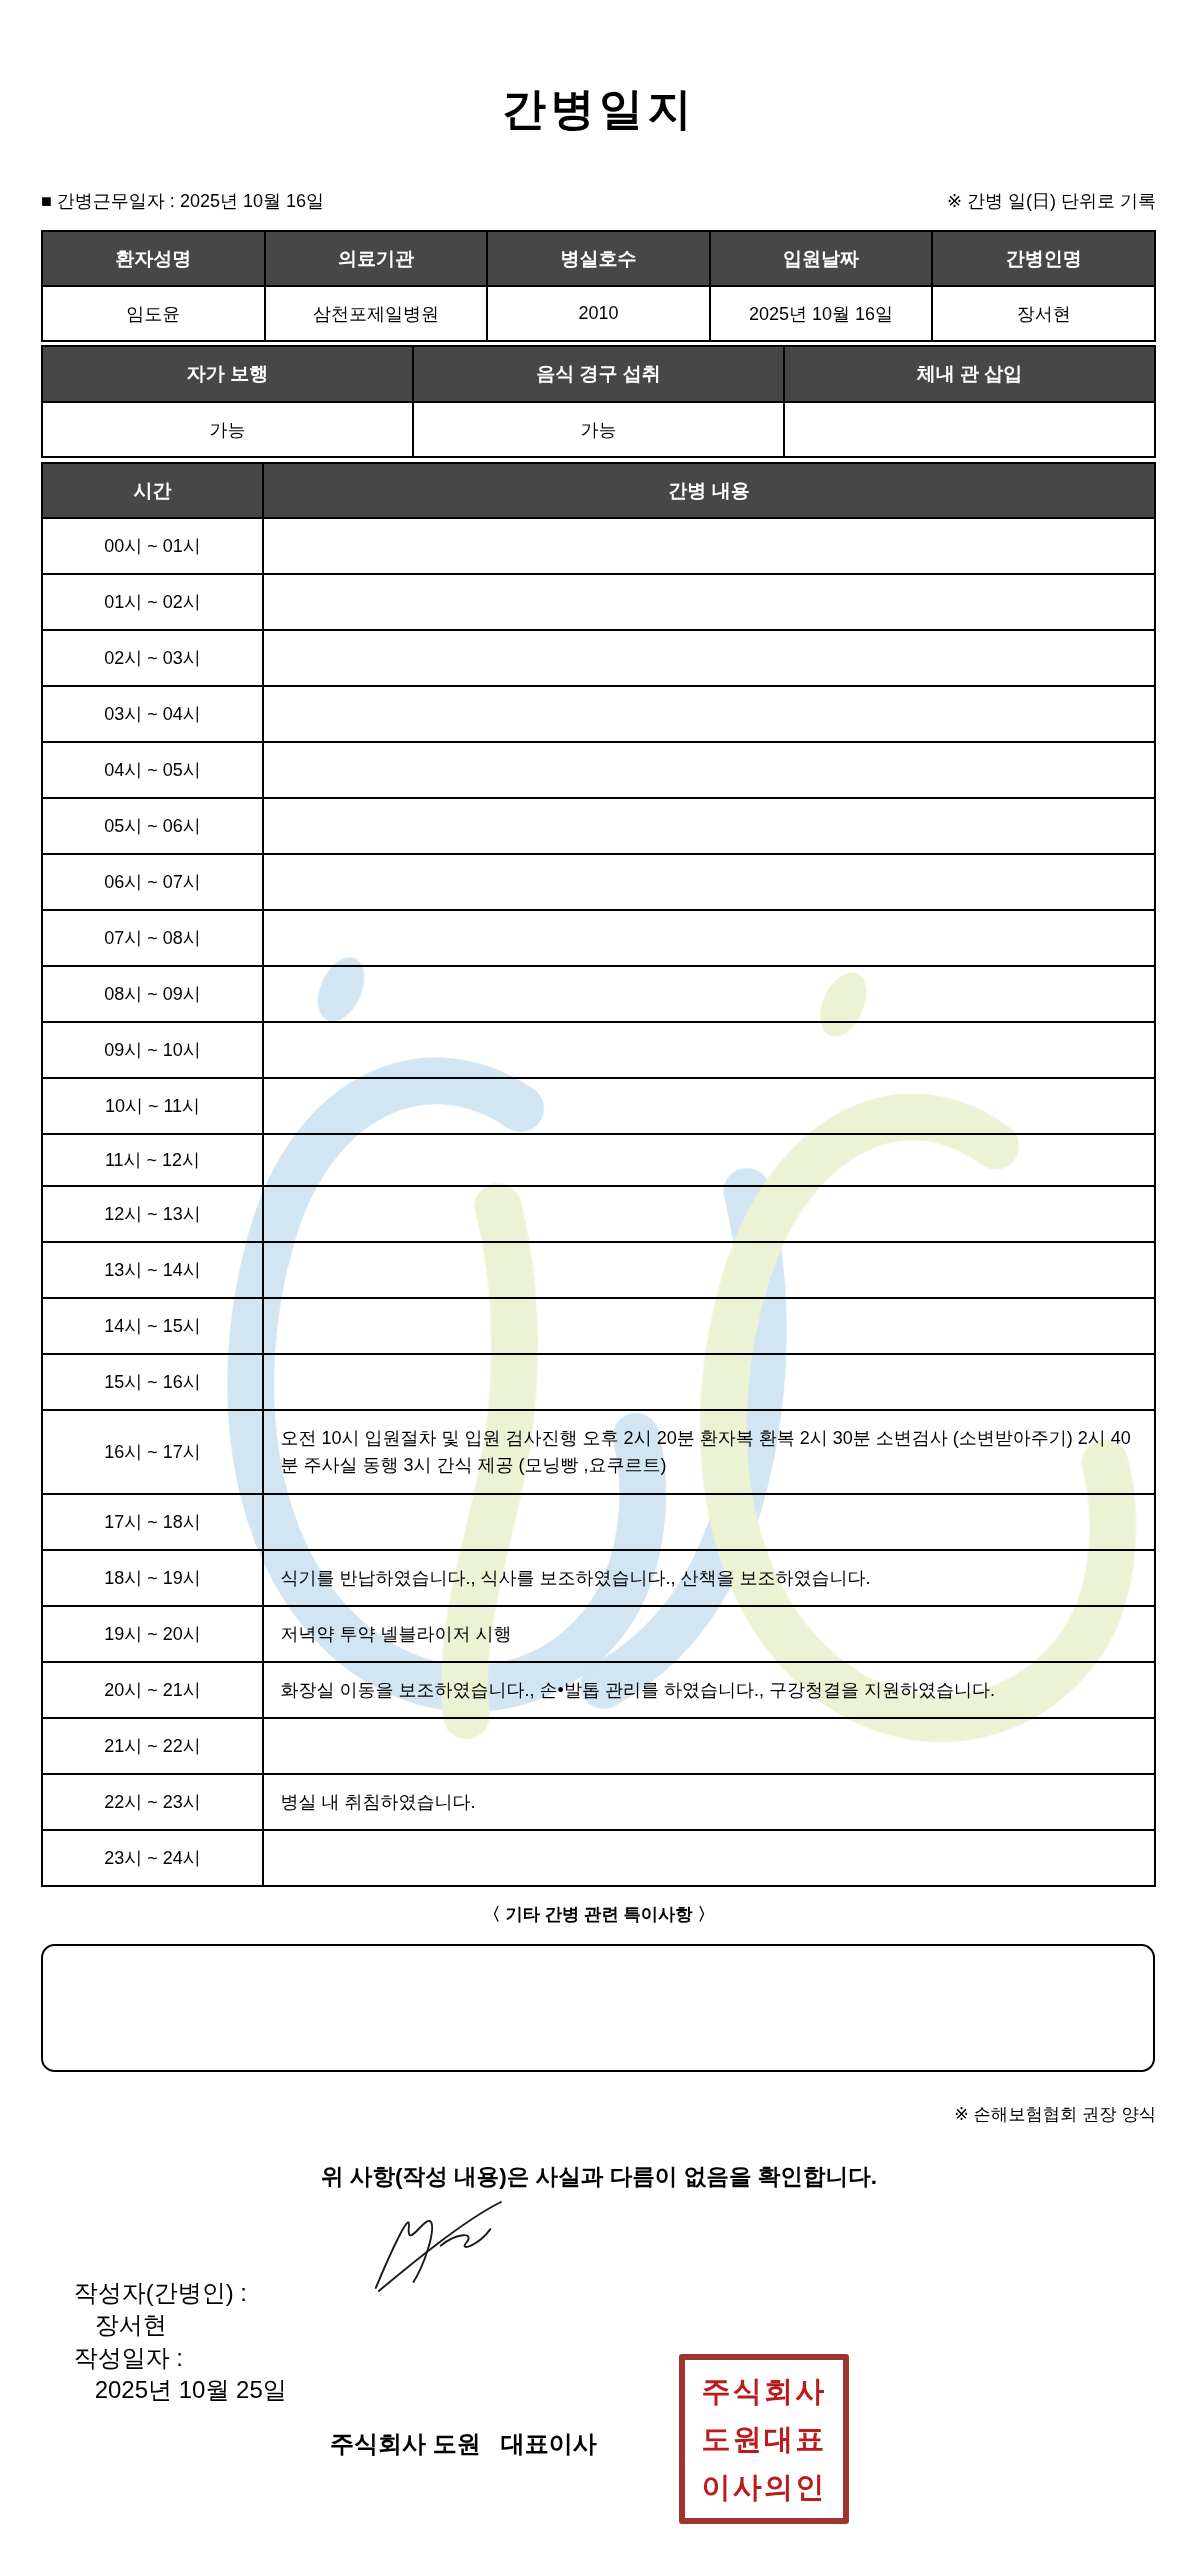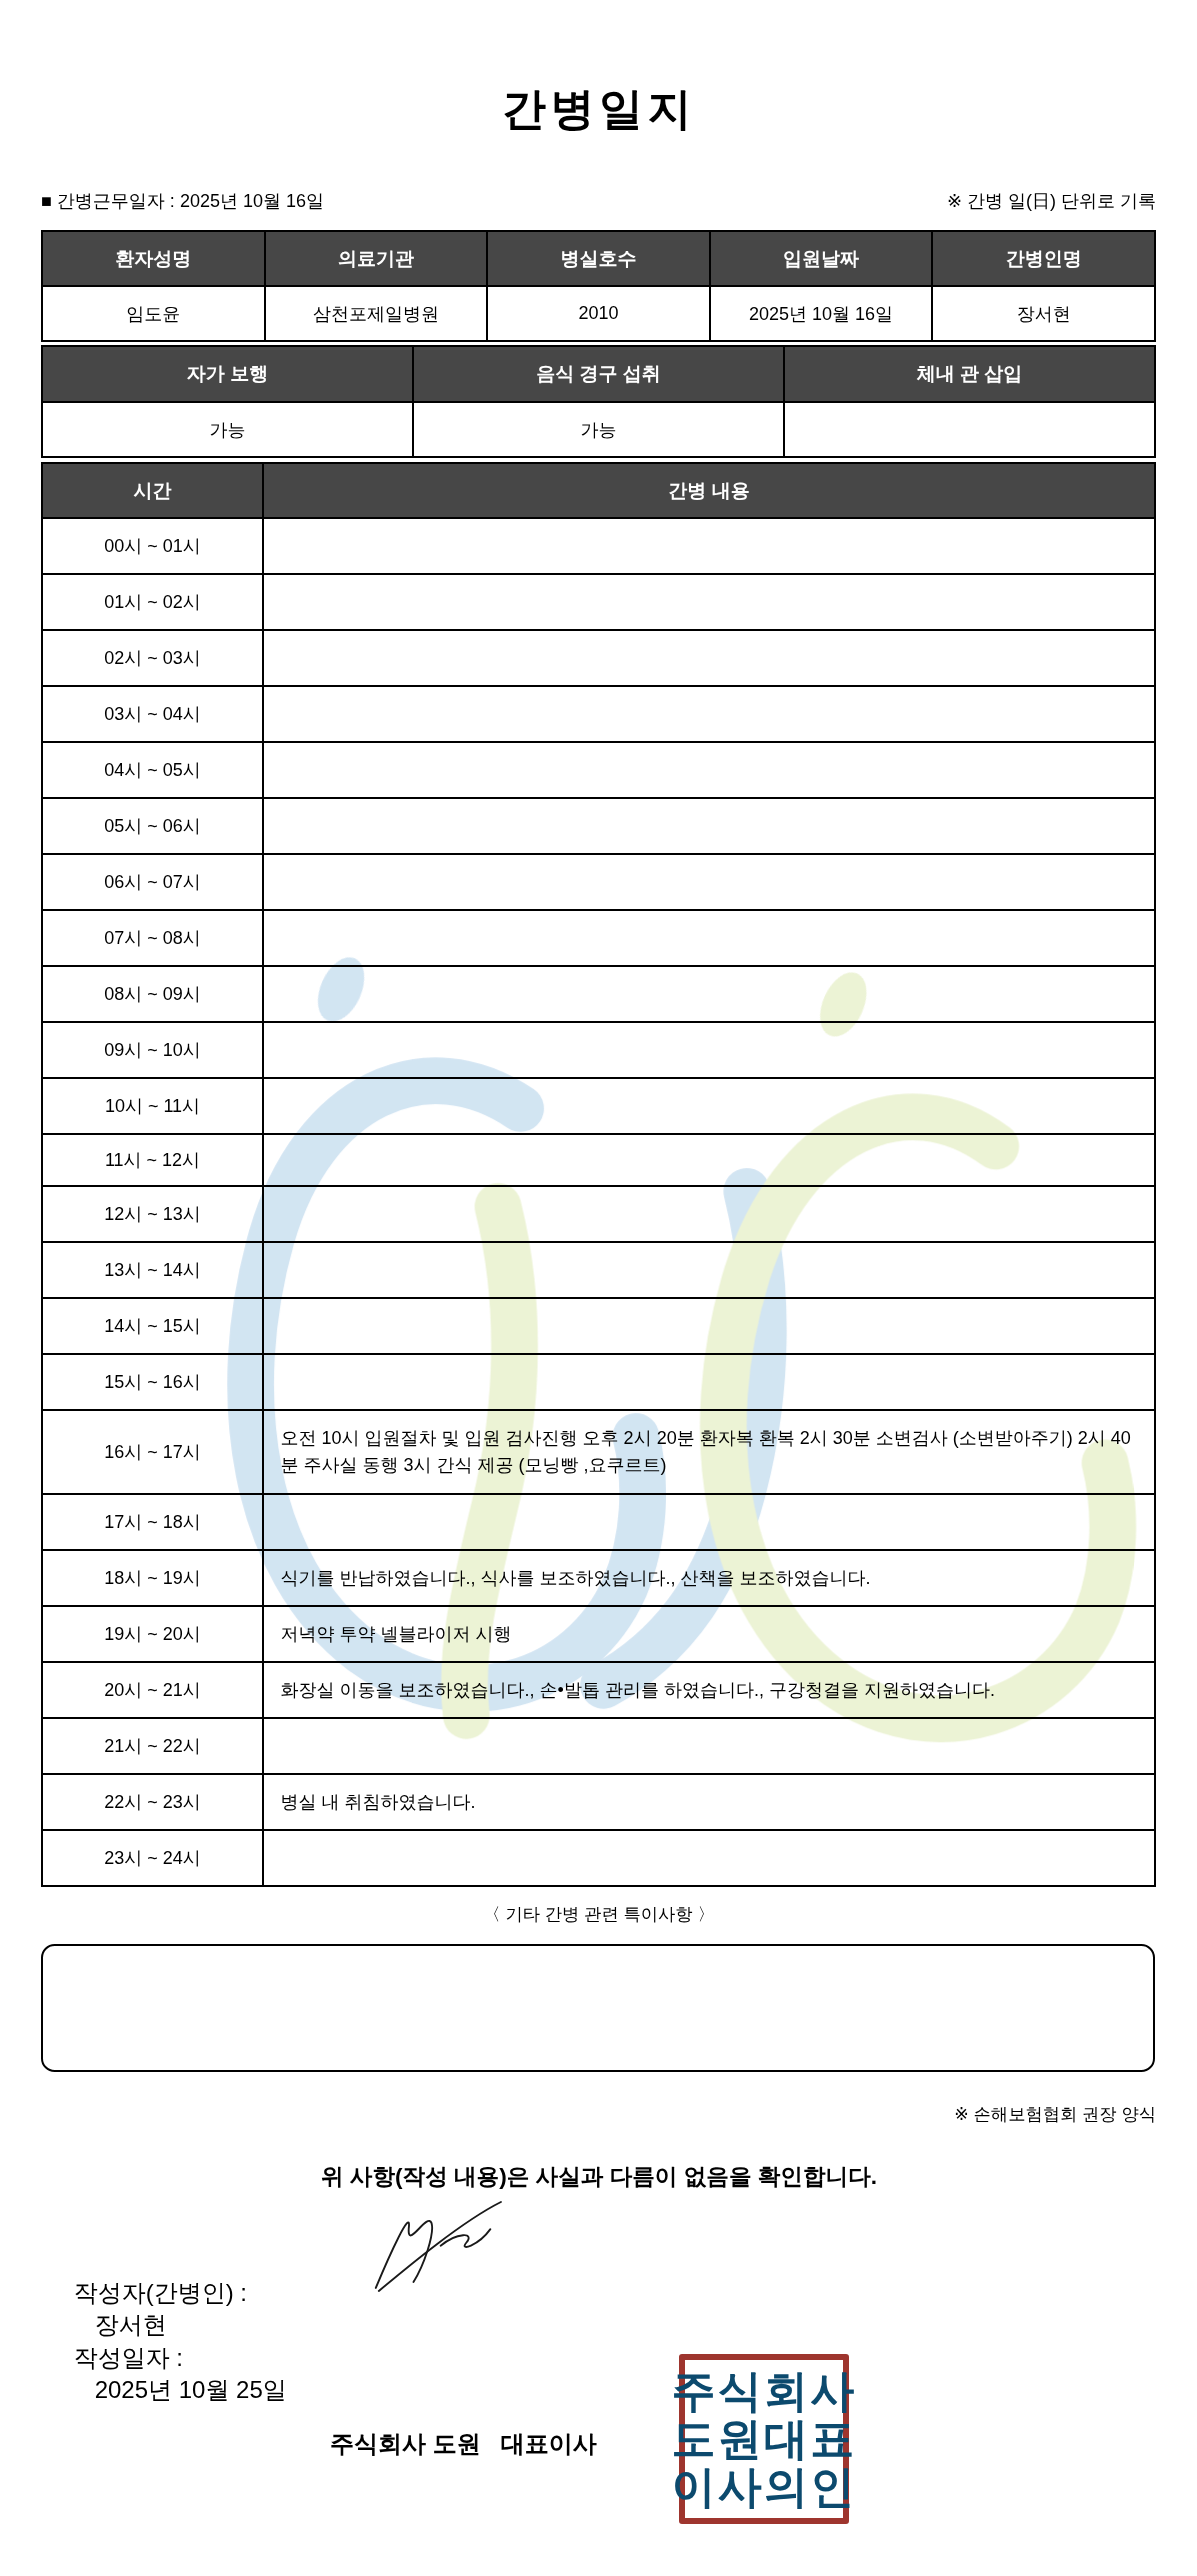--- a/index.html
+++ b/index.html
@@ -19,36 +19,36 @@
     border-collapse:collapse;table-layout:fixed;}
   .tbl th,.tbl td{border:2.3px solid #000;text-align:center;vertical-align:middle;
     font-size:18px;padding:0;overflow:hidden;}
   .tbl th{background:#474747;color:#fff;font-weight:bold;font-size:19px;}
   .tbl-info{top:230px;}
   .tbl-status{top:345px;}
   .tbl-care{top:462px;}
   .tbl-care td.content{text-align:left;padding:4.5px 16.6px;line-height:27px;}
 
   .notes-title{left:0;top:1902px;width:1198px;text-align:center;
-    font-size:17.3px;font-weight:normal;}
+    font-size:17.3px;font-weight:bold;}
   .notes-box{left:41px;top:1944px;width:1110px;height:124px;
     border:2.3px solid #000;border-radius:13.6px;background:transparent;}
   .form-note{left:0;top:2102px;width:1156px;text-align:right;font-size:17.3px;}
   .confirmation{left:0;top:2161px;width:1198px;text-align:center;
     font-size:22.6px;font-weight:bold;}
   .writer-line{left:47px;top:2249px;font-size:24px;white-space:pre;}
   .writer-line .name{margin-left:21px;}
   .signature{left:371px;top:2196px;}
   .date-line{left:47px;top:2314px;font-size:24px;white-space:pre;}
   .date-line .value{margin-left:21px;}
   .company-line{left:330px;top:2428px;font-size:24px;font-weight:bold;white-space:pre;}
   .stamp{left:679px;top:2354px;width:170px;height:170px;box-sizing:border-box;
     border:6.8px solid #9e352e;border-radius:3px;display:flex;flex-direction:column;
     justify-content:center;align-items:center;background:#fff;}
-  .stamp div{color:#0c4a6e;font-weight:bold;font-size:44px;line-height:48px;
+  .stamp div{color:#b91c1c;font-weight:bold;font-size:29px;line-height:48px;
     letter-spacing:2.3px;white-space:nowrap;}
 </style>
 </head>
 <body>
 
 <div class="page">
 
   <svg class="watermark" width="1198" height="2576" viewBox="0 0 1588 3416">
     <g fill="none" stroke-linecap="round" opacity="0.55">
 

